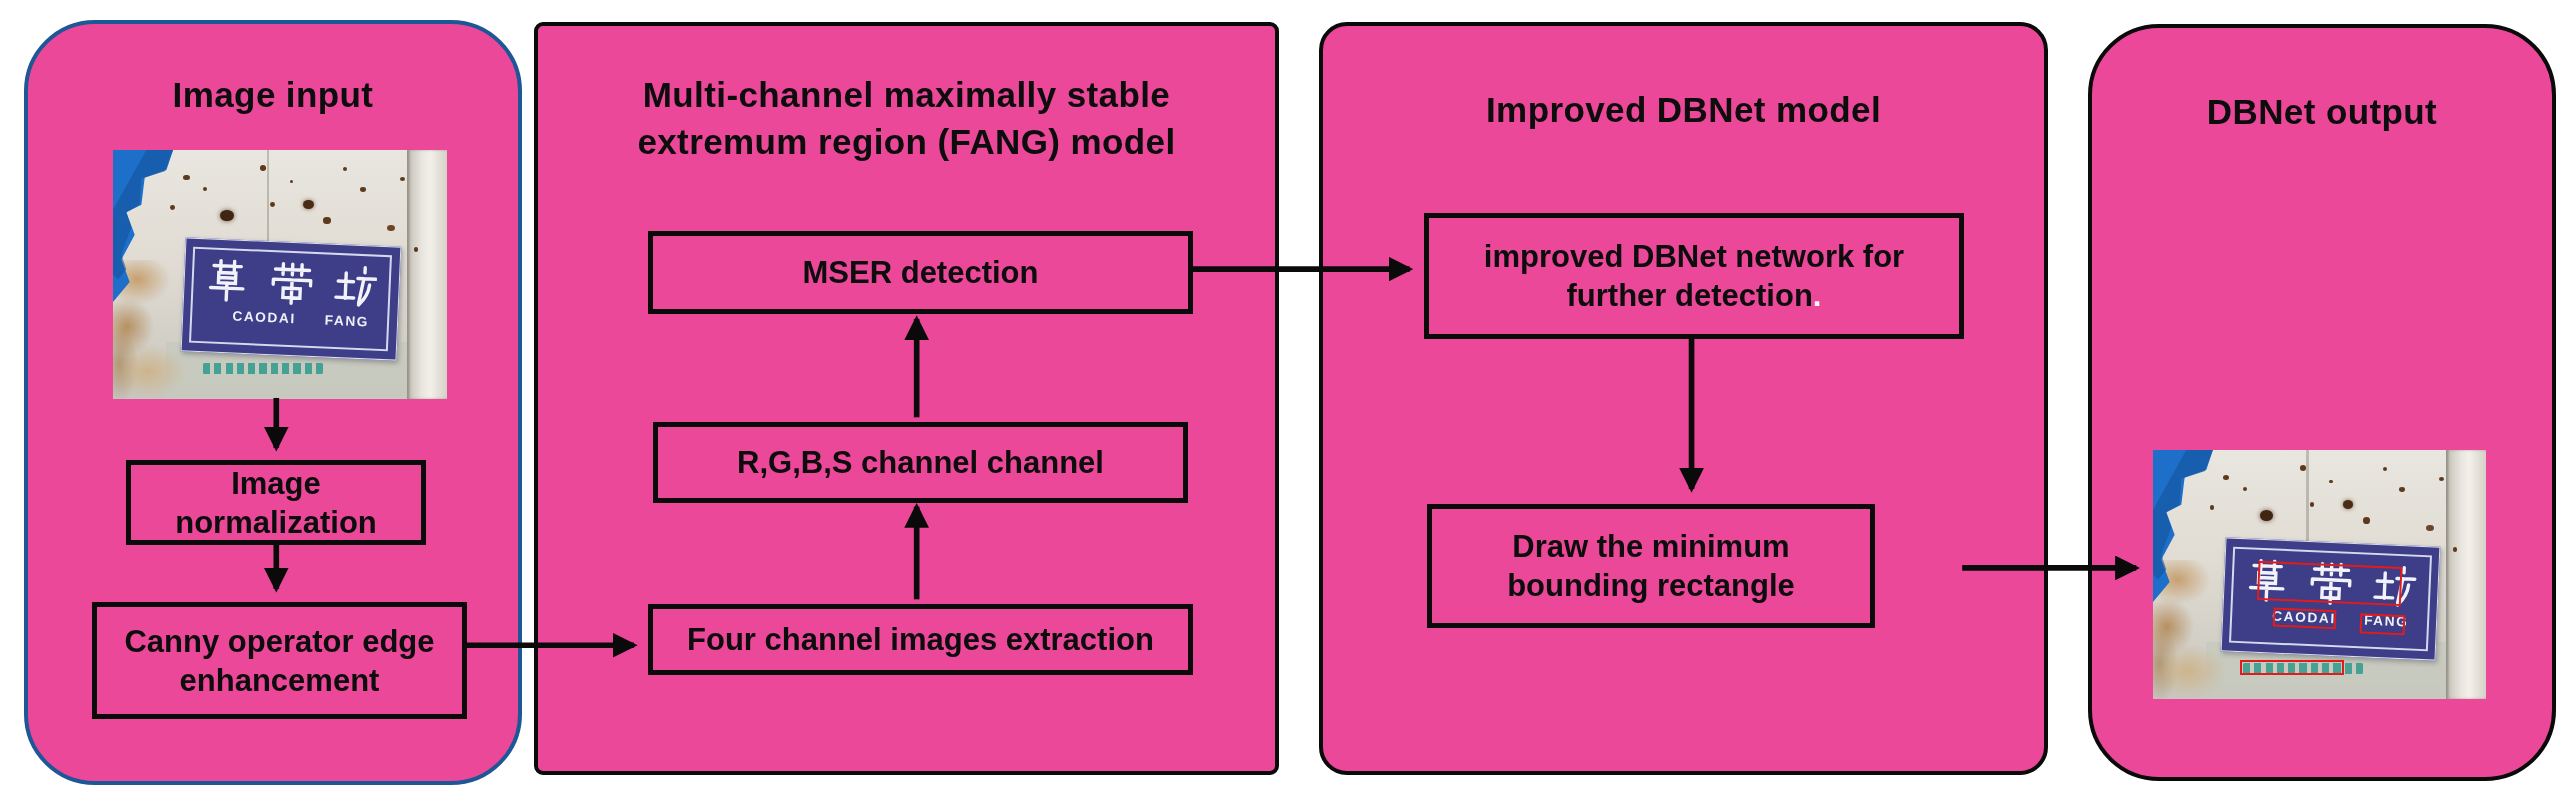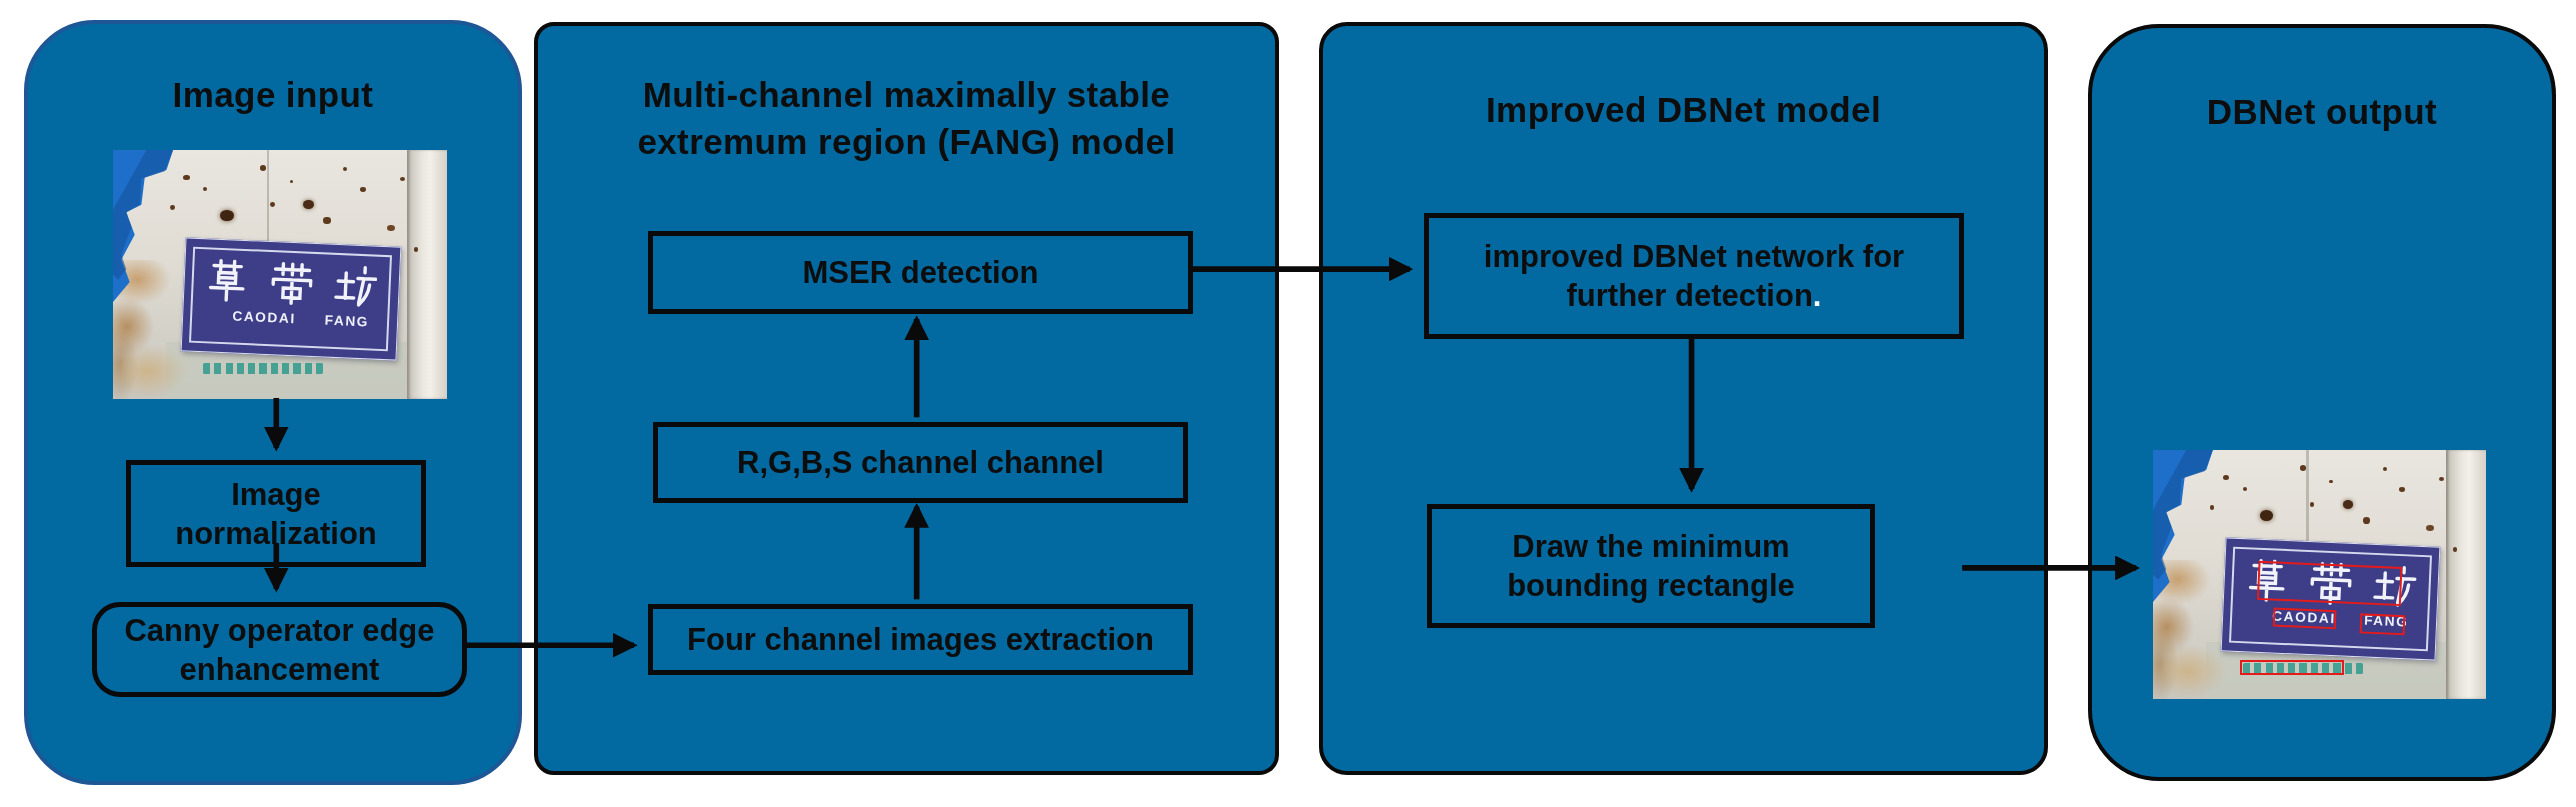--- a/index.html
+++ b/index.html
@@ -1,42 +1,42 @@
 <!DOCTYPE html>
 <html style="font-size:13px"><head>
 <meta charset="utf-8">
 <style>
   html,body{margin:0;padding:0;background:#ffffff;}
   .stage{
     position:relative;width:2576px;height:808px;background:#ffffff;overflow:hidden;
     font-family:"Liberation Sans","DejaVu Sans",sans-serif;color:#0d0d0d;
   }
   
-  .panel{position:absolute;background:#0369a1;border:4.8px solid #0a0a0a;box-sizing:border-box;}
+  .panel{position:absolute;background:#ec4899;border:4.8px solid #0a0a0a;box-sizing:border-box;}
   .panel.p1{left:24px;top:20px;width:498px;height:765px;border-radius:71px;border-color:#1d5796;}
-  .panel.p2{left:534px;top:22px;width:745px;height:753px;border-radius:20px;}
+  .panel.p2{left:534px;top:22px;width:745px;height:753px;border-radius:9px;}
   .panel.p3{left:1319px;top:22px;width:729px;height:753px;border-radius:28px;}
   .panel.p4{left:2088px;top:24px;width:468px;height:757px;border-radius:71px;}
   .ptitle{
     position:absolute;left:0;right:0;margin:0;text-align:center;
     font-size:35px;line-height:47px;font-weight:bold;letter-spacing:0.4px;
   }
   .p1 .ptitle{top:47px;}
   .p2 .ptitle{top:45px;}
   .p3 .ptitle{top:60px;}
   .p4 .ptitle{top:60px;}
   .ptitle span{display:block;}
   
   .box{
     position:absolute;border:5.6px solid #0a0a0a;box-sizing:border-box;
     display:flex;align-items:center;justify-content:center;text-align:center;
     font-size:31px;line-height:39px;font-weight:bold;padding:0 9.7px;
   }
-  .norm-box {left:98px;top:436px;width:300px;height:107px;}
-  .canny-box{left:64px; top:578px;width:375px;height:95px;border-radius:28px;}
+  .norm-box {left:98px;top:436px;width:300px;height:85px;}
+  .canny-box{left:64px; top:578px;width:375px;height:117px;}
   .mser-box {left:110px;top:205px;width:545px;height:83px;}
   .rgbs-box {left:115px;top:396px;width:535px;height:81px;}
   .four-box {left:110px;top:578px;width:545px;height:71px;}
   .dbnet-box{left:101px;top:187px;width:540px;height:126px;}
   .draw-box {left:104px;top:478px;width:448px;height:124px;}
   .suffix-dot{color:#ffffff;font-weight:bold;}
   
   .arrows{position:absolute;left:0;top:0;width:2576px;height:808px;pointer-events:none;z-index:30;}
   .arrows line{stroke:#0a0a0a;stroke-width:7;}
   

